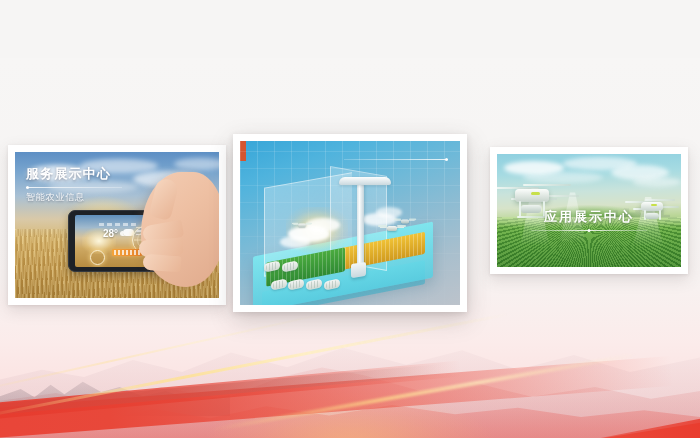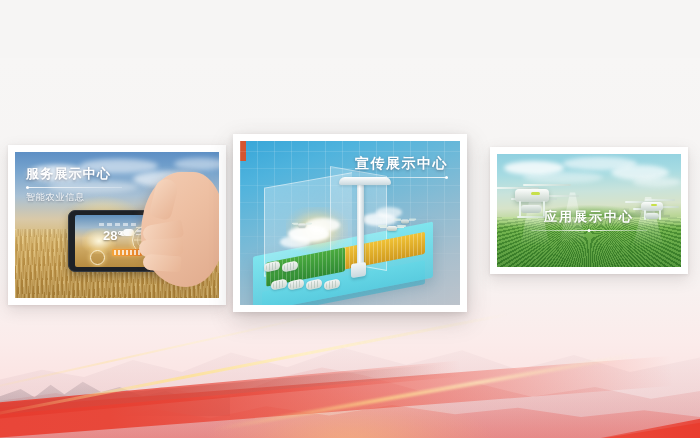--- a/index.html
+++ b/index.html
@@ -138,21 +138,21 @@
     background:repeating-linear-gradient(82deg, rgba(255,240,190,.22) 0px, rgba(255,240,190,.22) 1px, rgba(140,100,35,.08) 3px, rgba(140,100,35,.08) 5px); }
   .phone {
     position:absolute; left:26%; top:40%; width:107px; height:62px;
     background:#1d2127; border-radius:7px; box-shadow:0 3px 8px rgba(0,0,0,.32);
     border:1px solid #33383f; overflow:hidden;
   }
   .phone-scr { position:absolute; inset:4px 6px; border-radius:2px; overflow:hidden;
     background:linear-gradient(180deg,#5f8fbd 0%, #9fb9cd 24%, #d8c39a 44%, #cda862 64%, #b78c40 100%); }
   .ph-sun { position:absolute; left:8%; top:24%; width:34px; height:26px;
     background:radial-gradient(ellipse at 50% 50%, rgba(255,250,225,.95), rgba(255,225,150,.3) 55%, transparent 78%); }
-  .ph-temp { position:absolute; left:30%; top:24%; font-size:13px; color:#fff; font-weight:bold;
+  .ph-temp { position:absolute; left:30%; top:24%; font-size:10px; color:#fff; font-weight:bold;
     text-shadow:0 1px 2px rgba(0,0,0,.4); }
   .ph-wicon { position:absolute; left:52%; top:26%; width:11px; height:7px;
     background:rgba(255,255,255,.92); border-radius:5px; box-shadow:-4px 1px 0 -1px rgba(255,255,255,.85); }
   .ph-bars { position:absolute; right:6px; top:22%; width:26px; }
   .ph-bars i { display:block; height:1.5px; margin-bottom:2px; background:rgba(255,255,255,.72); border-radius:1px; }
   .ph-bars i:nth-child(2){ width:70%; } .ph-bars i:nth-child(3){ width:48%; }
   .ph-txt { position:absolute; left:26%; top:15%; width:40px; height:3px;
     background:repeating-linear-gradient(90deg, rgba(255,255,255,.55) 0 5px, transparent 5px 8px); }
   .ph-ring { position:absolute; border:1.6px solid rgba(255,245,215,.92); border-radius:50%;
     box-shadow:0 0 5px rgba(255,225,150,.85); }
@@ -423,21 +423,20 @@
         <div class="drone d3">
           <span class="rot l"></span>
             <span class="rot r"></span>
           <span class="arm l"></span>
             <span class="arm r"></span>
             <span class="body"></span>
         </div>
       </div>
 
       <div class="card-title-wrap" id="t-promo">
-        <div class="ct-main">宣传展示中心</div>
         <div class="ct-line"></div>
       </div>
     </div>
   </div>
 
   <div class="card card-side" id="card-app">
     <div class="card-inner">
       <div class="scene-drone">
         <div class="dc dc1"></div>
         <div class="dc dc2"></div>

